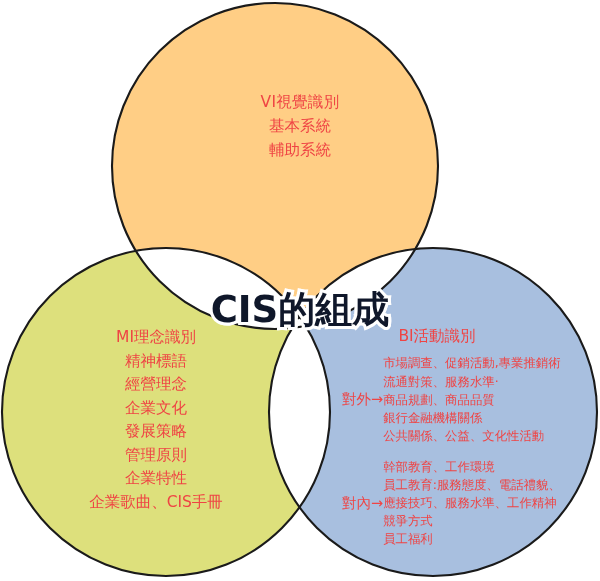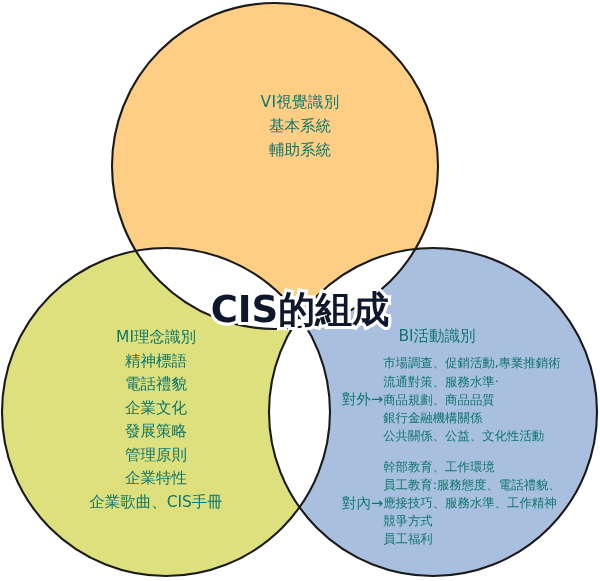--- a/index.html
+++ b/index.html
@@ -29,21 +29,21 @@
   .textlayer {
     position: absolute;
     left: 0;
     top: 0;
     width: 600px;
     height: 581px;
     pointer-events: none;
   }
   .block {
     position: absolute;
-    color: #0f766e;
+    color: #ef4444;
     line-height: 1.32;
     white-space: nowrap;
   }
 
   
   #vi-block {
     left: 0;
     top: 90px;
     width: 600px;
     text-align: center;
@@ -160,21 +160,21 @@
 
     <div class="block" id="vi-block">
       <div class="hdr">VI視覺識別</div>
       <div>基本系統</div>
       <div>輔助系統</div>
     </div>
 
     <div class="block" id="mi-block">
       <div class="hdr">MI理念識別</div>
       <div>精神標語</div>
-      <div>電話禮貌</div>
+      <div>經營理念</div>
       <div>企業文化</div>
       <div>發展策略</div>
       <div>管理原則</div>
       <div>企業特性</div>
       <div>企業歌曲、CIS手冊</div>
     </div>
 
     <div class="block" id="bi-block">
       <div class="bi-hdr">BI活動識別</div>
 

